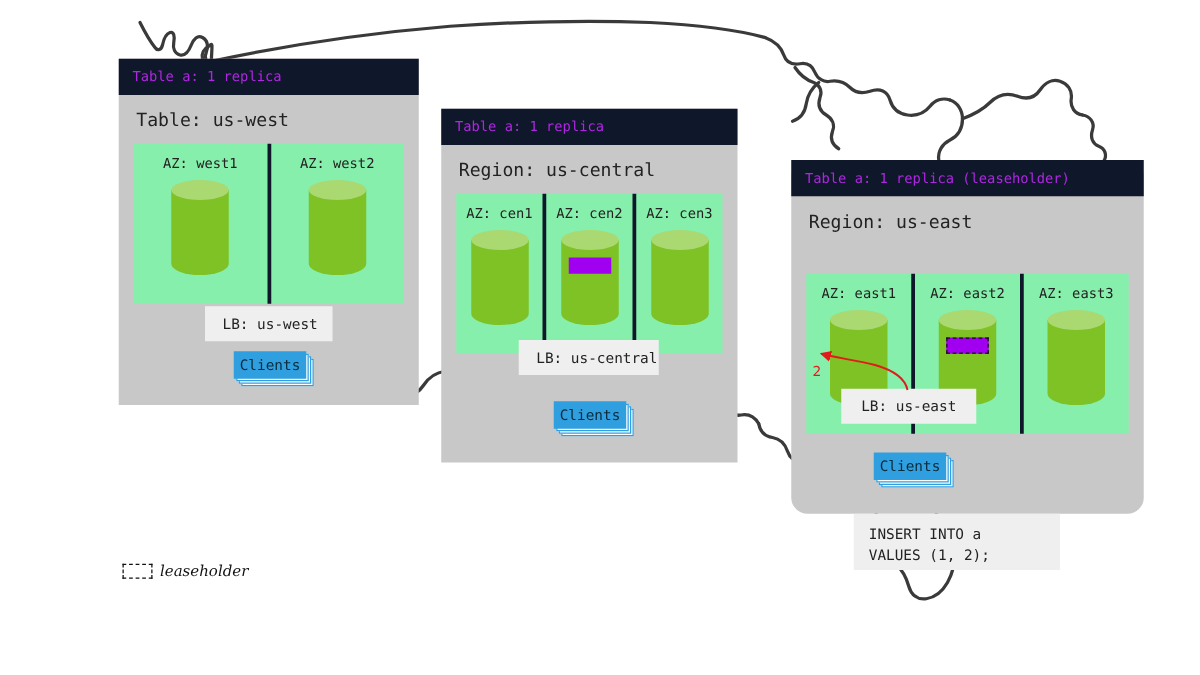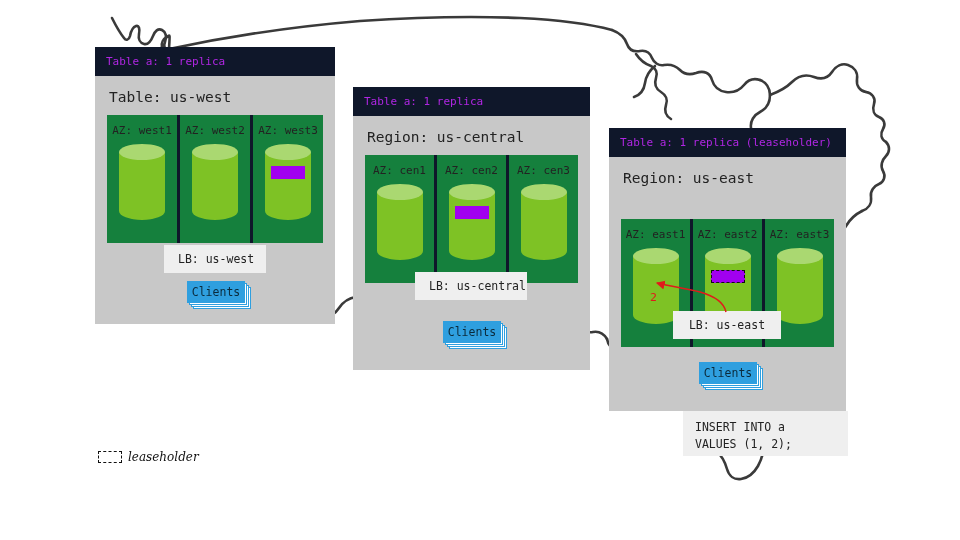--- a/index.html
+++ b/index.html
@@ -32,21 +32,21 @@
     letter-spacing:0px;
     white-space:nowrap;
   }
   .region-title{
     color:#222222;
     font-size:14.5px;
     padding:13px 0 10px 14px;
     white-space:nowrap;
   }
   .az-strip{
-    background:#15803d;
+    background:#86efac;
     display:flex;
     margin:0 12px 0 12px;
     box-sizing:border-box;
   }
   .az-cell{
     flex:1 1 0;
     position:relative;
     box-sizing:border-box;
     text-align:center;
     padding-top:9px;
@@ -270,28 +270,20 @@
           <div class="cyl-top"></div>
         </div>
       </div>
       <div class="az-cell">
         <span class="az-label">AZ: west2</span>
         <div class="cyl">
           <div class="cyl-body"></div>
           <div class="cyl-top"></div>
         </div>
       </div>
-      <div class="az-cell">
-        <span class="az-label">AZ: west3</span>
-        <div class="cyl">
-          <div class="cyl-body"></div>
-          <div class="cyl-top"></div>
-          <div class="replica-bar"></div>
-        </div>
-      </div>
     </div>
   </div>
   <div class="lb-box" style="left:164px;top:245px;width:102px;">LB: us-west</div>
   <div class="clients" style="left:187px;top:281px;">
     <div class="sheet s3"></div>
     <div class="sheet s2"></div>
     <div class="sheet s1"></div>
     <div class="sheet s0"></div>
     <div class="lbl">Clients</div>
   </div>
@@ -326,21 +318,21 @@
   </div>
   <div class="lb-box" style="left:415px;top:272px;width:112px;">LB: us-central</div>
   <div class="clients" style="left:443px;top:321px;">
     <div class="sheet s3"></div>
     <div class="sheet s2"></div>
     <div class="sheet s1"></div>
     <div class="sheet s0"></div>
     <div class="lbl">Clients</div>
   </div>
 
-  <div class="region-panel" style="left:609px;top:128px;width:237px;height:283px;">
+  <div class="region-panel" style="left:633px;top:128px;width:282px;height:283px;border-radius:13px;">
     <div class="panel-header">Table a: 1 replica (leaseholder)</div>
     <div class="region-title">Region: us-east</div>
     <div class="az-strip" style="height:128px;margin-top:23px;">
       <div class="az-cell">
         <span class="az-label">AZ: east1</span>
         <div class="cyl">
           <div class="cyl-body"></div>
           <div class="cyl-top"></div>
         </div>
       </div>

